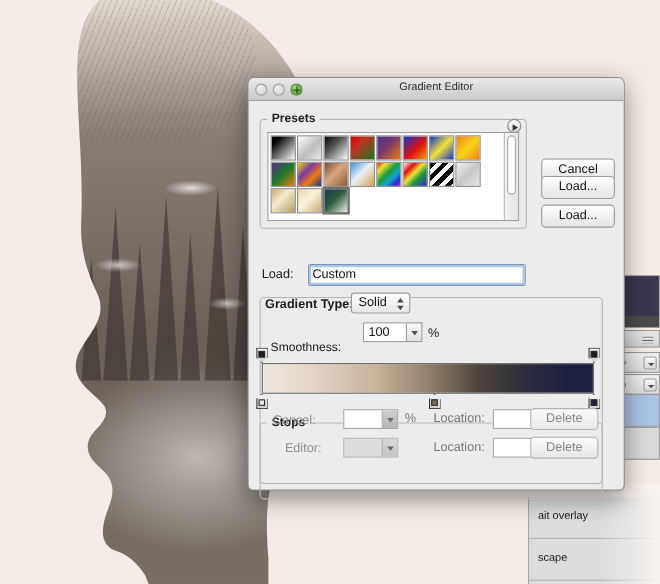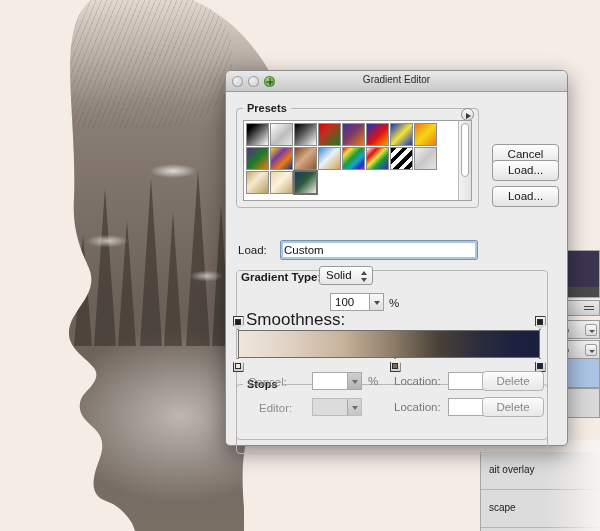--- a/index.html
+++ b/index.html
@@ -169,21 +169,21 @@
     background:linear-gradient(#ffffff,#e6e6e6); height:19px; font-size:11.5px;
     line-height:17px; padding:0 18px 0 6px; color:#111;
   }
   .popup .arrows { position:absolute; right:4px; top:3px; width:7px; height:13px; }
   .popup .arrows:before { content:""; position:absolute; left:0; top:1px;
     border-left:3.5px solid transparent; border-right:3.5px solid transparent; border-bottom:4px solid #4a4a4a; }
   .popup .arrows:after { content:""; position:absolute; left:0; bottom:1px;
     border-left:3.5px solid transparent; border-right:3.5px solid transparent; border-top:4px solid #4a4a4a; }
   #gtype-popup { left:93px; top:174px; width:54px; }
 
-  .smooth-label { position:absolute; left:20px; top:218px; font-size:17px;text-align:right; }
+  .smooth-label { position:absolute; left:20px; top:218px; font-size:11px;text-align:right; }
   #smooth-field {
     position:absolute; left:104px; top:201px; width:40px; height:18px;
     border:1px solid #a0a0a0; background:#fff; font-size:11.5px; line-height:16px; padding-left:4px; color:#111;
   }
   #smooth-drop {
     position:absolute; left:144px; top:201px; width:14px; height:18px;
     border:1px solid #a0a0a0; border-left:none; background:linear-gradient(#fafafa,#dedede);
   }
   #smooth-drop:after { content:""; position:absolute; left:4px; top:7px;
     border-left:3px solid transparent; border-right:3px solid transparent; border-top:4px solid #4a4a4a; }

